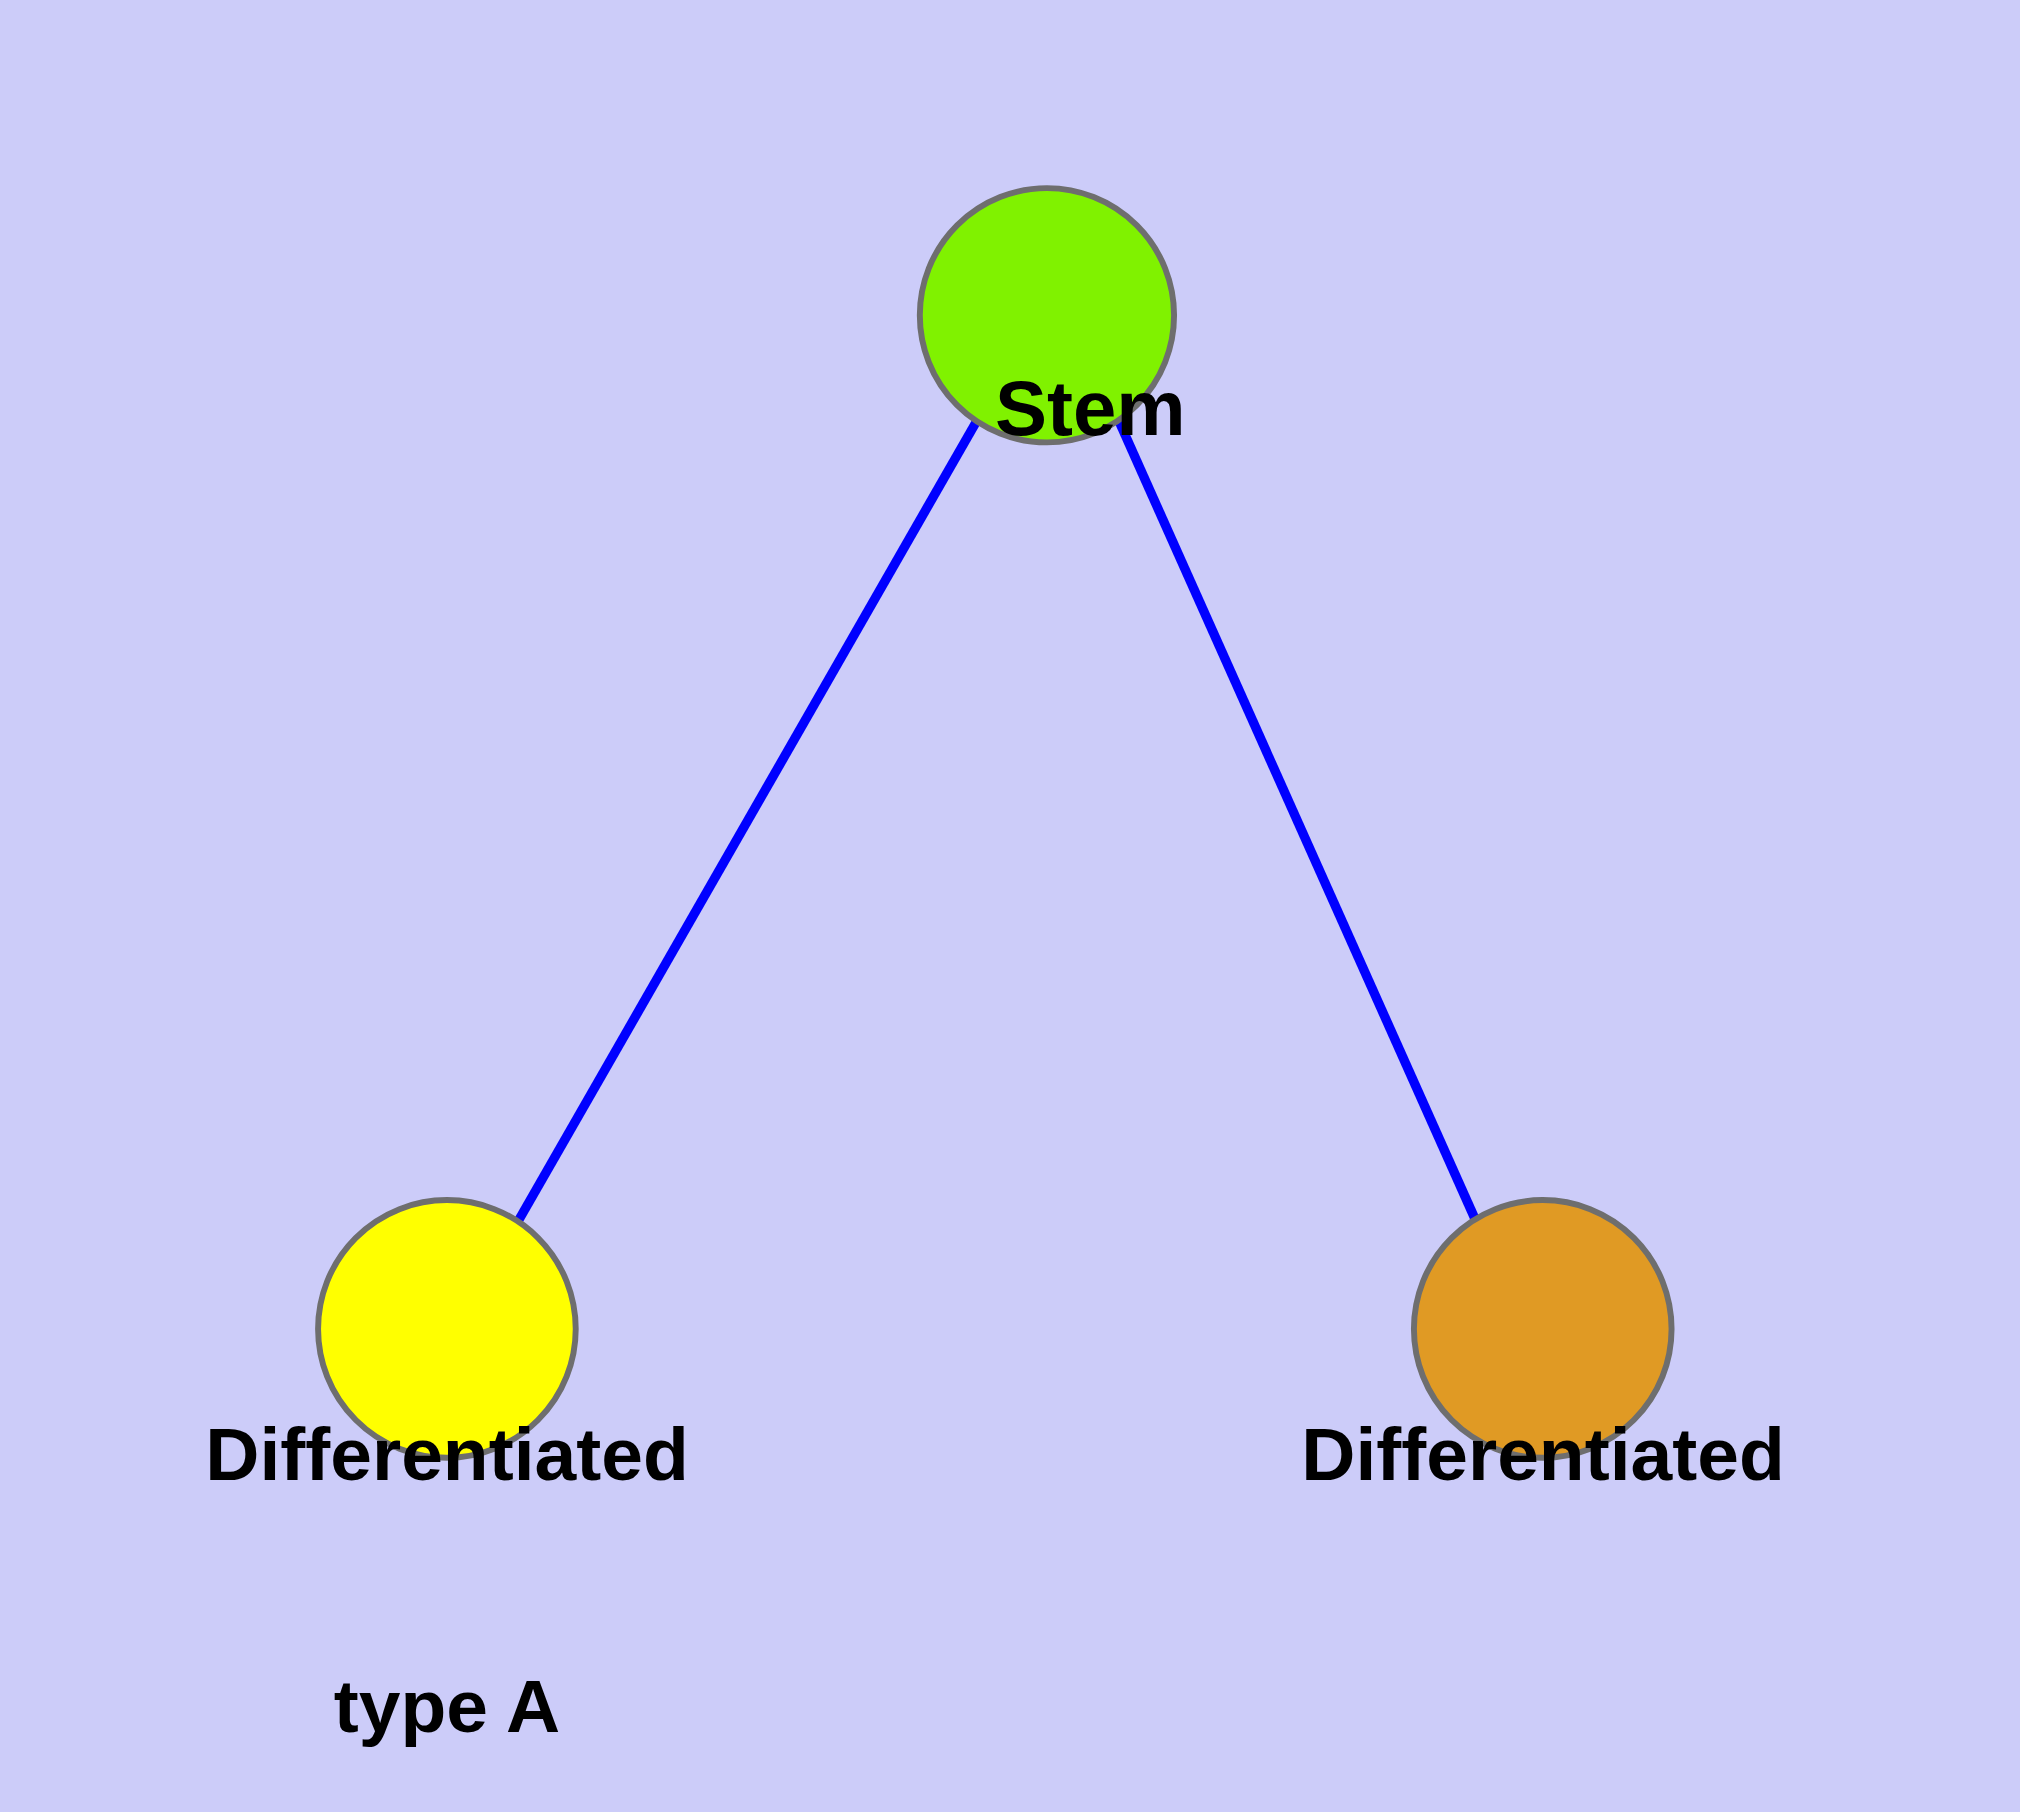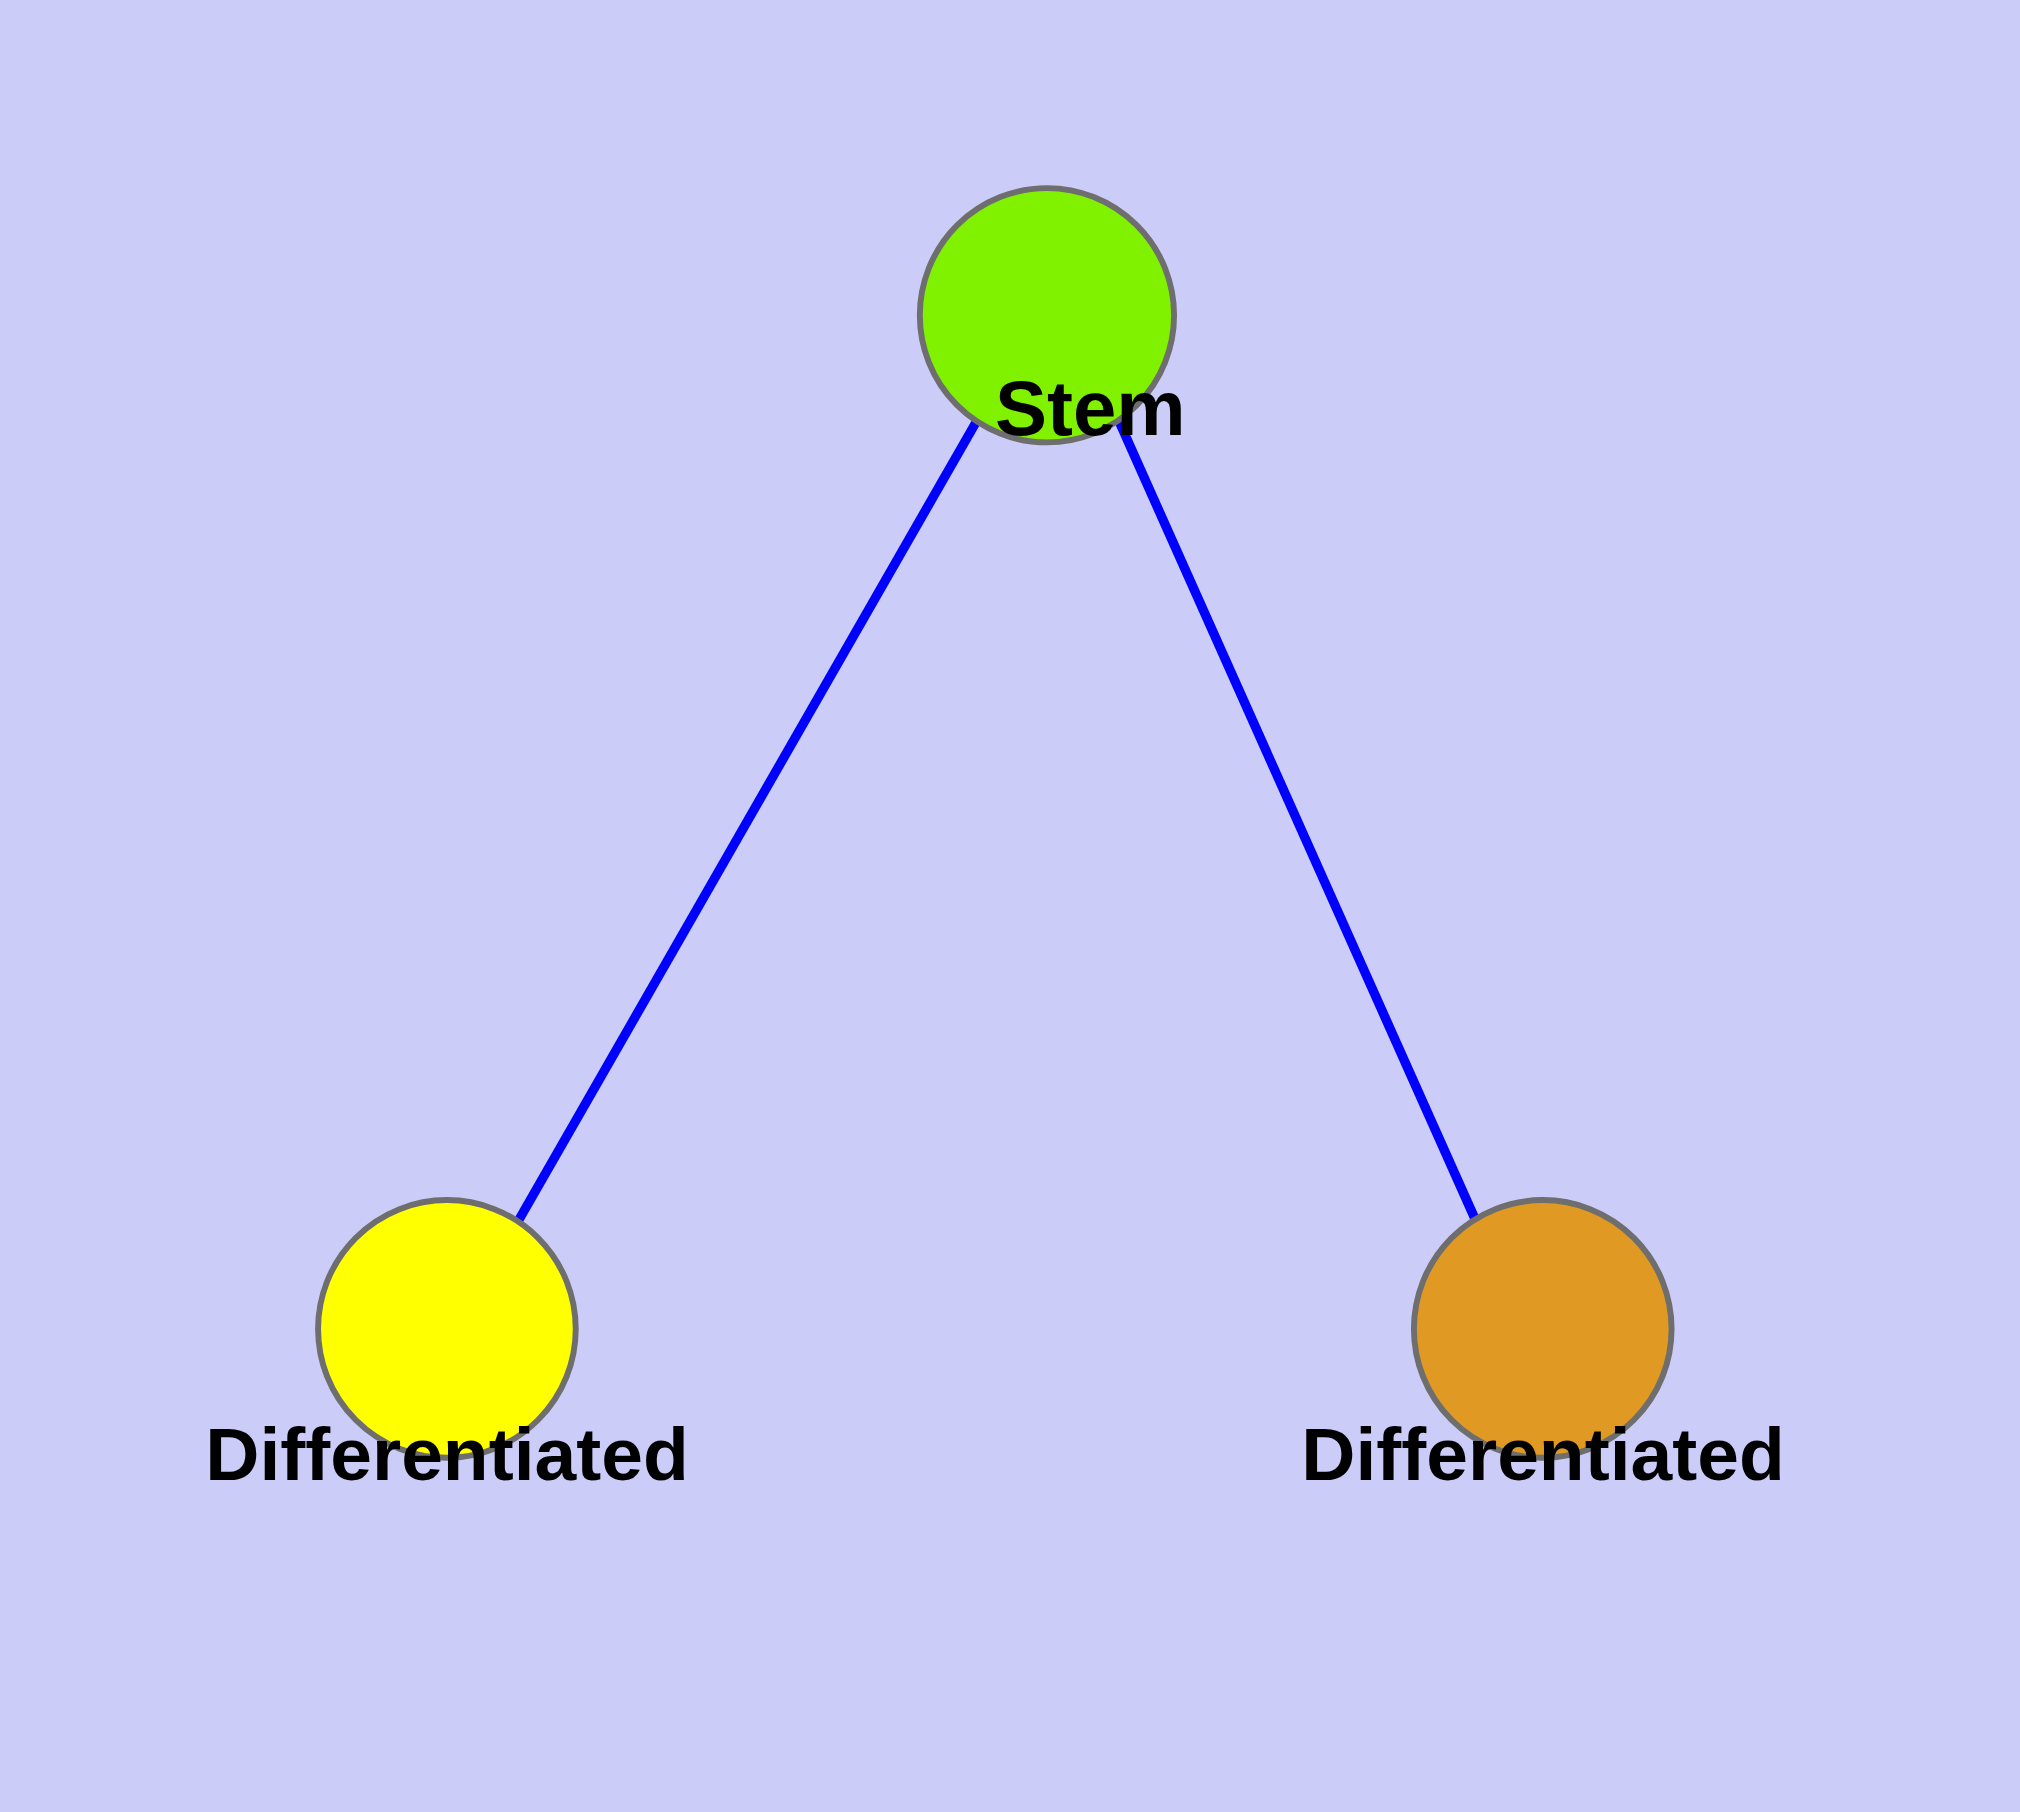--- a/index.html
+++ b/index.html
@@ -73,20 +73,21 @@
       <circle cx="1820" cy="1568" r="152" fill="#e09a24" stroke="#6e6e6e" stroke-width="7"></circle>
     </g>
   </svg>
 
   <div class="node-label" id="label-stem">
     <span>Stem</span>
   </div>
 
   <div class="node-label" id="label-diff-a">
     <div>Differentiated</div>
+    <div>type A</div>
   </div>
 
   <div class="node-label" id="label-diff-b">
     <div>Differentiated</div>
   </div>
 
 </div>
 
 
 </body></html>

